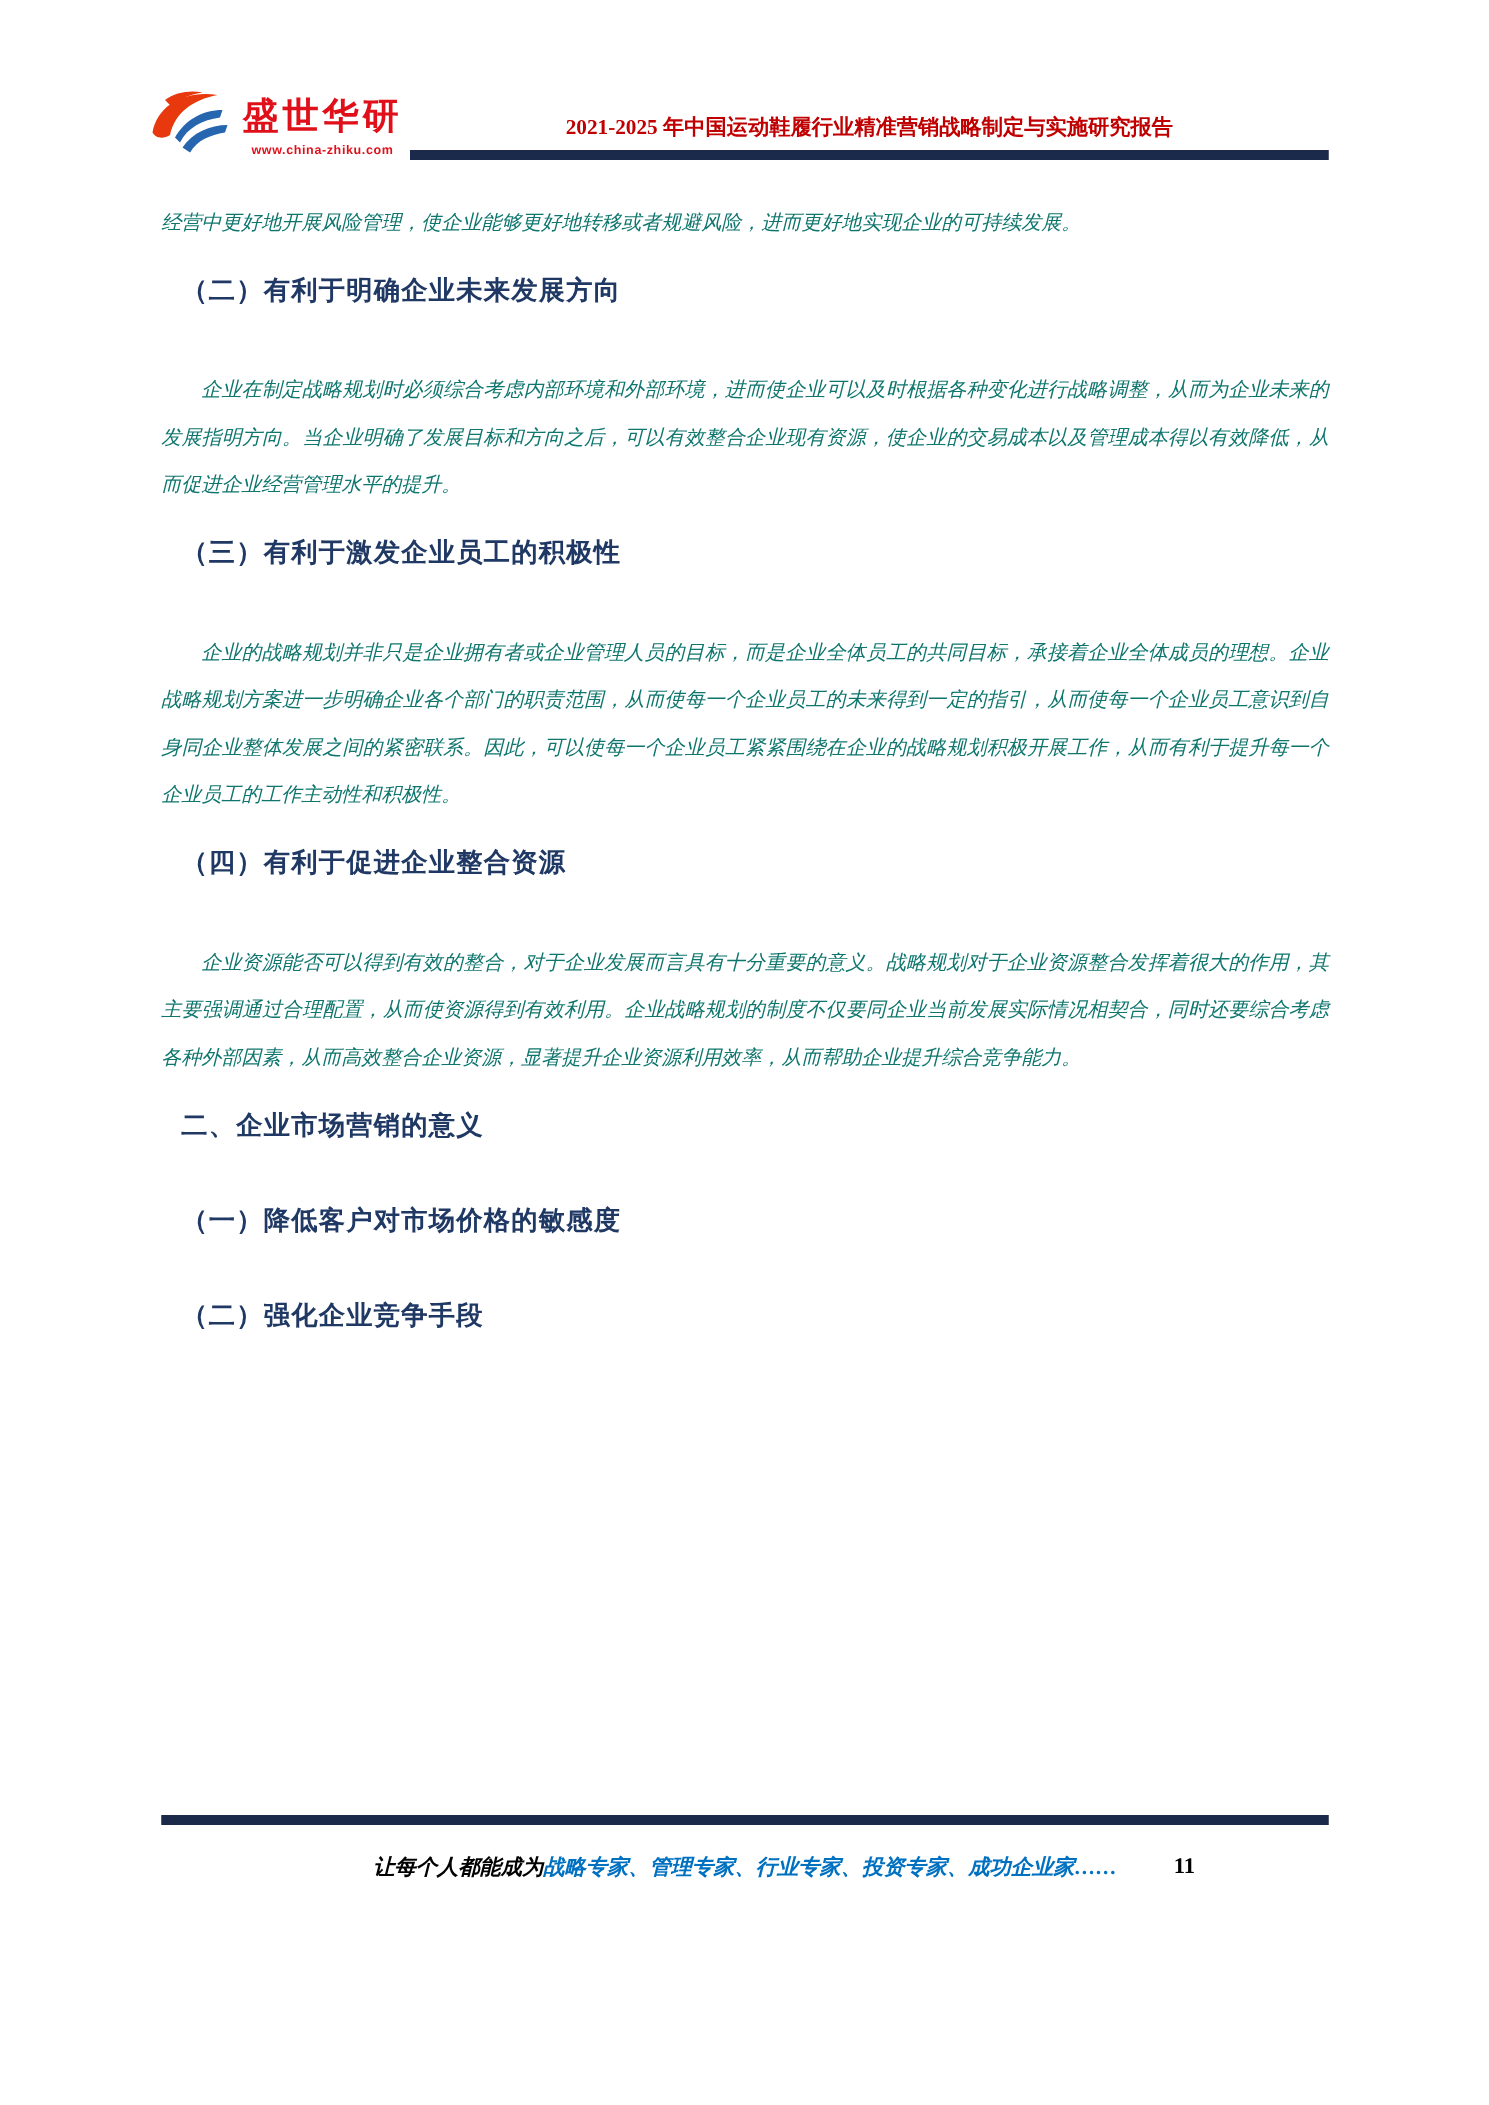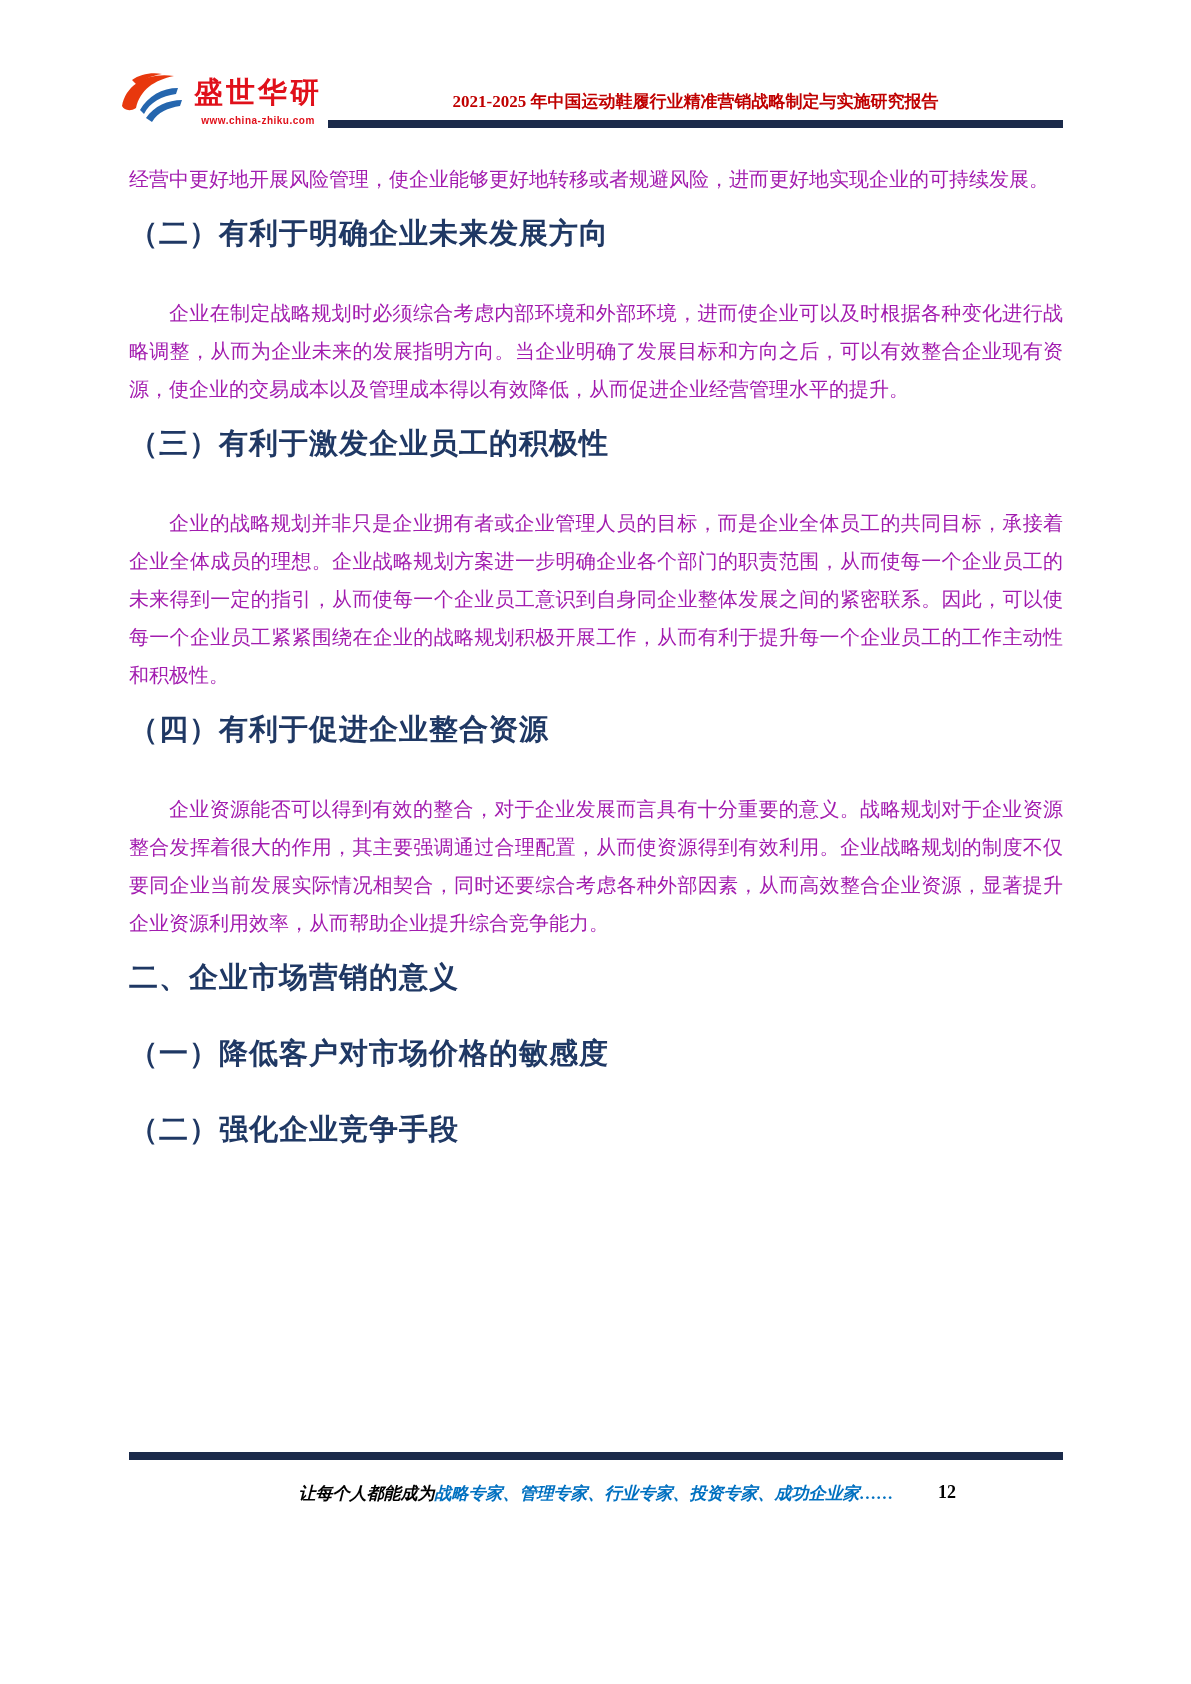--- a/index.html
+++ b/index.html
@@ -57,35 +57,36 @@
     padding-bottom: 7px;
     white-space: nowrap;
   }
   .title-rule { height: 8px; background: var(--bar, #1b2a4a); }
 
   
   .doc-body {
     padding: 32px 128px 0 129px;
   }
   .para {
-    font-size: 20px;
+    font-size: 16px;
     line-height: 38px;
     text-align: justify;
     text-indent: 2em;
-    color: #a21caf;
+    color: #0f766e;
+    font-style: italic;
   }
   .para.no-indent { text-indent: 0; }
   .h1, .h2 {
     font-family: "Liberation Sans", "DejaVu Sans", sans-serif;
-    font-size: 29px;
+    font-size: 21px;
     line-height: 30px;
     font-weight: bold;
     color: var(--heading, #1f3864);
     letter-spacing: 1px;
-    margin: 20px 0 46px 0;
+    margin: 20px 0 46px 16px;
   }
 
   
   .footer {
     position: absolute;
     top: 1452px;
     left: 129px;
     right: 128px;
   }
   .footer-rule { height: 8px; background: var(--bar, #1b2a4a); }
@@ -153,17 +154,17 @@
     <h3 class="h2">（一）降低客户对市场价格的敏感度</h3>
     <h3 class="h2">（二）强化企业竞争手段</h3>
   </main>
 
   <footer class="footer">
     <div class="footer-rule"></div>
     <div class="footer-line">
       <span class="motto">
         <span class="motto-black">让每个人都能成为</span><span class="motto-blue">战略专家、管理专家、行业专家、投资专家、成功企业家……</span>
       </span>
-      <span class="page-num">12</span>
+      <span class="page-num">11</span>
     </div>
   </footer>
 
 </div>
 
 </body></html>

